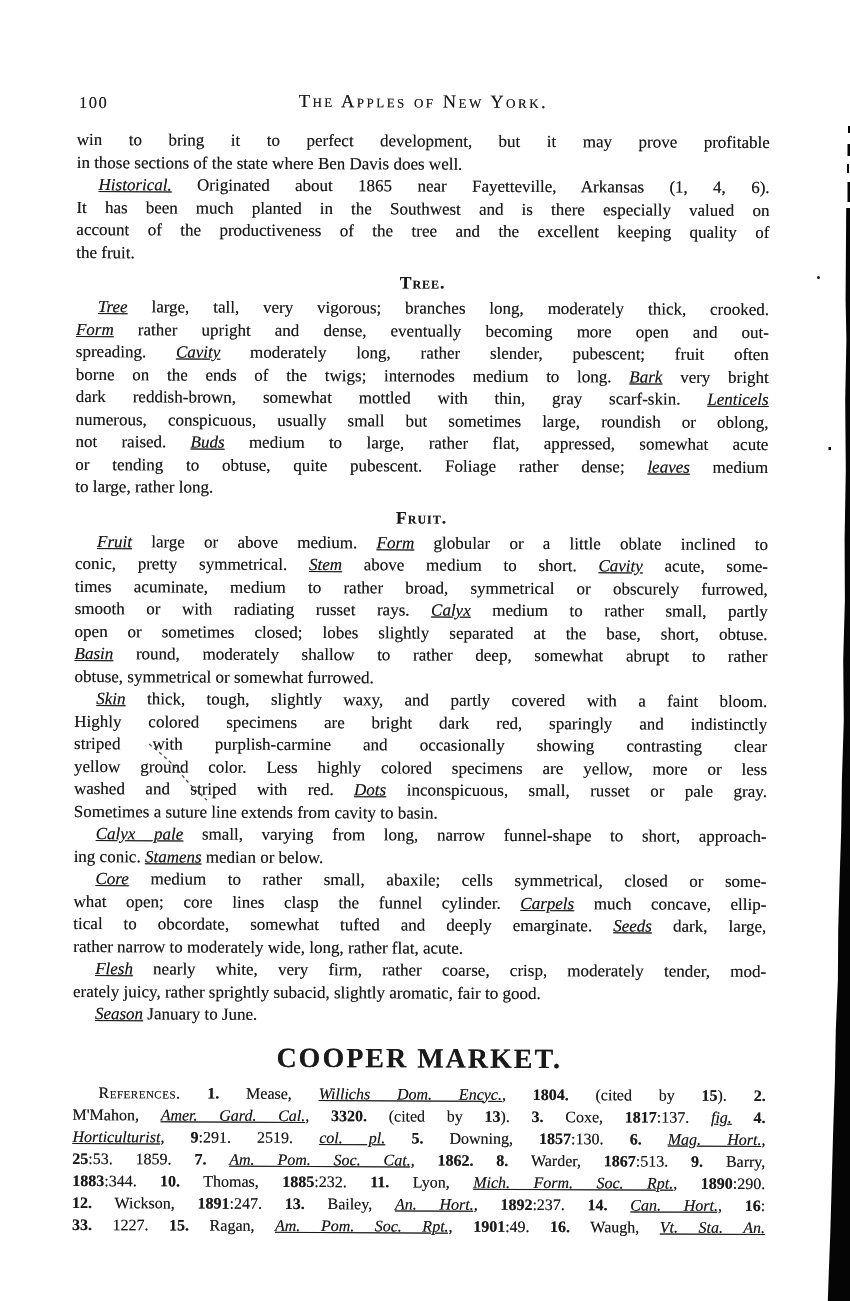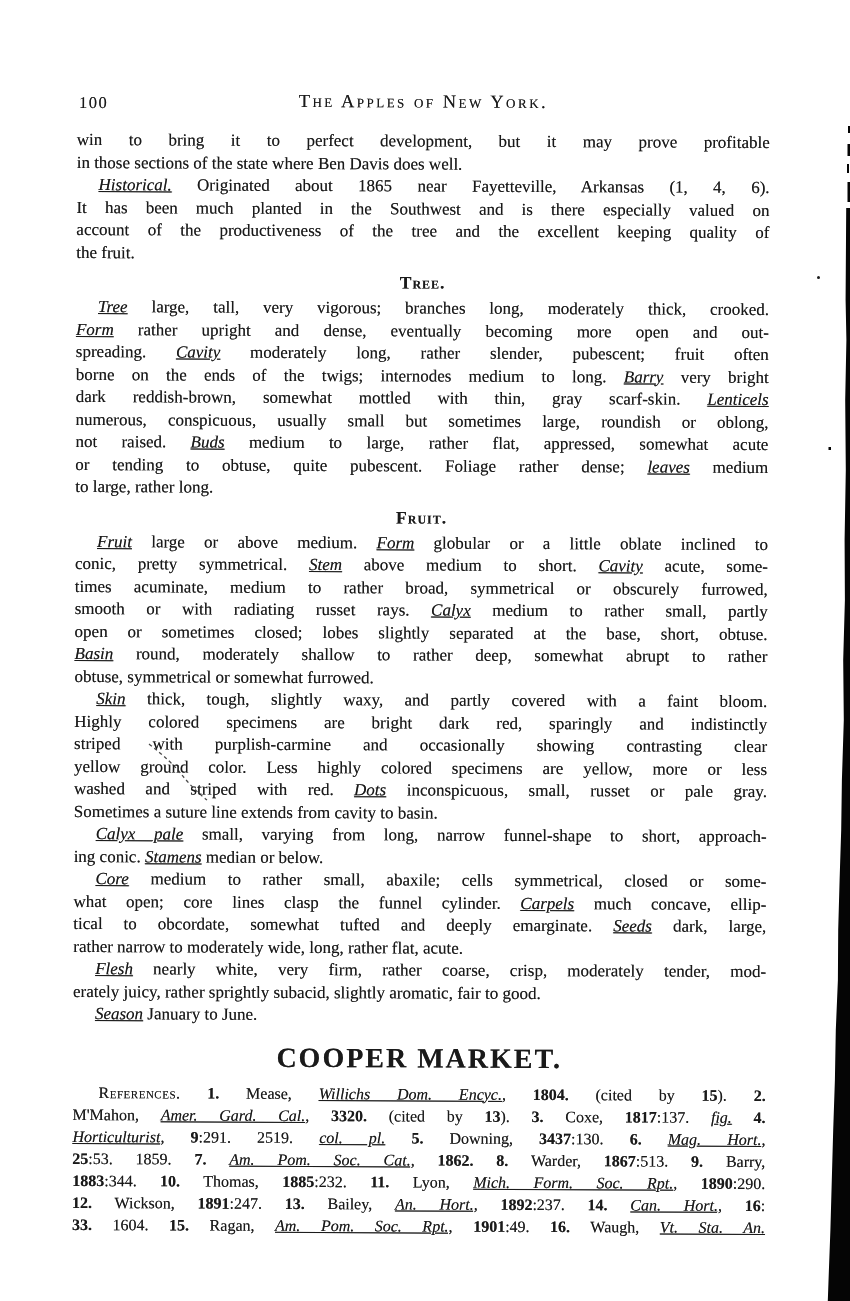--- a/index.html
+++ b/index.html
@@ -92,21 +92,21 @@
         <div class="line indent"><span class="it">Historical.</span><span> Originated about 1865 near Fayetteville, Arkansas (1, 4, 6).</span></div>
         <div class="line"><span>It has been much planted in the Southwest and is there especially valued on</span></div>
         <div class="line"><span>account of the productiveness of the tree and the excellent keeping quality of</span></div>
         <div class="line last"><span>the fruit.</span></div>
       </div>
       <div class="section-heading">Tree.</div>
       <div class="para">
         <div class="line indent"><span class="it">Tree</span><span> large, tall, very vigorous; branches long, moderately thick, crooked.</span></div>
         <div class="line"><span class="it">Form</span><span> rather upright and dense, eventually becoming more open and out-</span></div>
         <div class="line"><span>spreading. </span><span class="it">Cavity</span><span> moderately long, rather slender, pubescent; fruit often</span></div>
-        <div class="line"><span>borne on the ends of the twigs; internodes medium to long. </span><span class="it">Barry</span><span> very bright</span></div>
+        <div class="line"><span>borne on the ends of the twigs; internodes medium to long. </span><span class="it">Bark</span><span> very bright</span></div>
         <div class="line"><span>dark reddish-brown, somewhat mottled with thin, gray scarf-skin. </span><span class="it">Lenticels</span></div>
         <div class="line"><span>numerous, conspicuous, usually small but sometimes large, roundish or oblong,</span></div>
         <div class="line"><span>not raised. </span><span class="it">Buds</span><span> medium to large, rather flat, appressed, somewhat acute</span></div>
         <div class="line"><span>or tending to obtuse, quite pubescent. Foliage rather dense; </span><span class="it">leaves</span><span> medium</span></div>
         <div class="line last"><span>to large, rather long.</span></div>
       </div>
       <div class="section-heading">Fruit.</div>
       <div class="para">
         <div class="line indent"><span class="it">Fruit</span><span> large or above medium. </span><span class="it">Form</span><span> globular or a little oblate inclined to</span></div>
         <div class="line"><span>conic, pretty symmetrical. </span><span class="it">Stem</span><span> above medium to short. </span><span class="it">Cavity</span><span> acute, some-</span></div>
@@ -138,25 +138,25 @@
         <div class="line indent"><span class="it">Flesh</span><span> nearly white, very firm, rather coarse, crisp, moderately tender, mod-</span></div>
         <div class="line last"><span>erately juicy, rather sprightly subacid, slightly aromatic, fair to good.</span></div>
       </div>
       <div class="para">
         <div class="line last indent"><span class="it">Season</span><span> January to June.</span></div>
       </div>
       <div class="big-heading">COOPER MARKET.</div>
       <div class="para refs">
         <div class="line indent"><span class="sc">References.</span><span> </span><span class="bd">1.</span><span> Mease, </span><span class="it">Willichs Dom. Encyc.,</span><span> </span><span class="bd">1804.</span><span> (cited by </span><span class="bd">15</span><span>). </span><span class="bd">2.</span></div>
         <div class="line"><span>M'Mahon, </span><span class="it">Amer. Gard. Cal.,</span><span> </span><span class="bd">3320.</span><span> (cited by </span><span class="bd">13</span><span>). </span><span class="bd">3.</span><span> Coxe, </span><span class="bd">1817</span><span>:137. </span><span class="it">fig.</span><span> </span><span class="bd">4.</span></div>
-        <div class="line"><span class="it">Horticulturist,</span><span> </span><span class="bd">9</span><span>:291. 2519. </span><span class="it">col. pl.</span><span> </span><span class="bd">5.</span><span> Downing, </span><span class="bd">3437</span><span>:130. </span><span class="bd">6.</span><span> </span><span class="it">Mag. Hort.,</span></div>
+        <div class="line"><span class="it">Horticulturist,</span><span> </span><span class="bd">9</span><span>:291. 2519. </span><span class="it">col. pl.</span><span> </span><span class="bd">5.</span><span> Downing, </span><span class="bd">1857</span><span>:130. </span><span class="bd">6.</span><span> </span><span class="it">Mag. Hort.,</span></div>
         <div class="line"><span class="bd">25</span><span>:53. 1859. </span><span class="bd">7.</span><span> </span><span class="it">Am. Pom. Soc. Cat.,</span><span> </span><span class="bd">1862.</span><span> </span><span class="bd">8.</span><span> Warder, </span><span class="bd">1867</span><span>:513. </span><span class="bd">9.</span><span> Barry,</span></div>
         <div class="line"><span class="bd">1883</span><span>:344. </span><span class="bd">10.</span><span> Thomas, </span><span class="bd">1885</span><span>:232. </span><span class="bd">11.</span><span> Lyon, </span><span class="it">Mich. Form. Soc. Rpt.,</span><span> </span><span class="bd">1890</span><span>:290.</span></div>
         <div class="line"><span class="bd">12.</span><span> Wickson, </span><span class="bd">1891</span><span>:247. </span><span class="bd">13.</span><span> Bailey, </span><span class="it">An. Hort.,</span><span> </span><span class="bd">1892</span><span>:237. </span><span class="bd">14.</span><span> </span><span class="it">Can. Hort.,</span><span> </span><span class="bd">16</span><span>:</span></div>
-        <div class="line"><span class="bd">33.</span><span> 1604. </span><span class="bd">15.</span><span> Ragan, </span><span class="it">Am. Pom. Soc. Rpt.,</span><span> </span><span class="bd">1901</span><span>:49. </span><span class="bd">16.</span><span> Waugh, </span><span class="it">Vt. Sta. An.</span></div>
+        <div class="line"><span class="bd">33.</span><span> 1227. </span><span class="bd">15.</span><span> Ragan, </span><span class="it">Am. Pom. Soc. Rpt.,</span><span> </span><span class="bd">1901</span><span>:49. </span><span class="bd">16.</span><span> Waugh, </span><span class="it">Vt. Sta. An.</span></div>
       </div>
     </div>
 </div>
 
 <svg id="binding-edge" width="850" height="1301" viewBox="0 0 850 1301" aria-hidden="true">
   <g fill="#050505">
     <rect x="848" y="126" width="2" height="7"></rect>
     <rect x="847.5" y="144" width="2.5" height="12"></rect>
     <rect x="847" y="164" width="2" height="9"></rect>
     <rect x="847.5" y="182" width="2.5" height="20"></rect>

